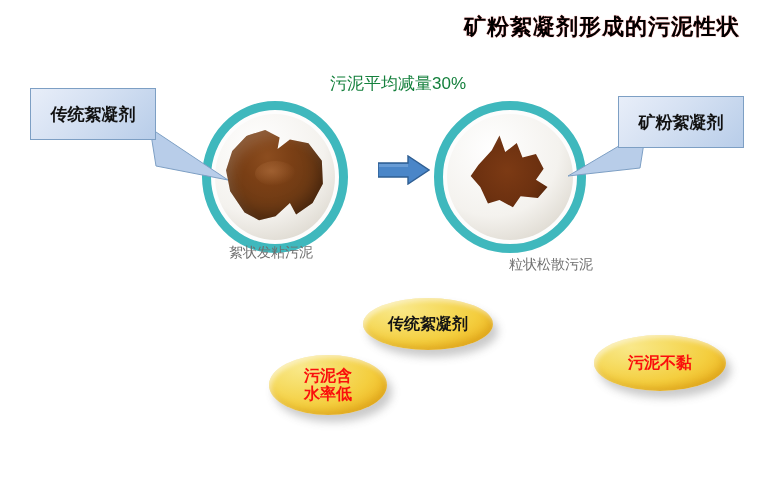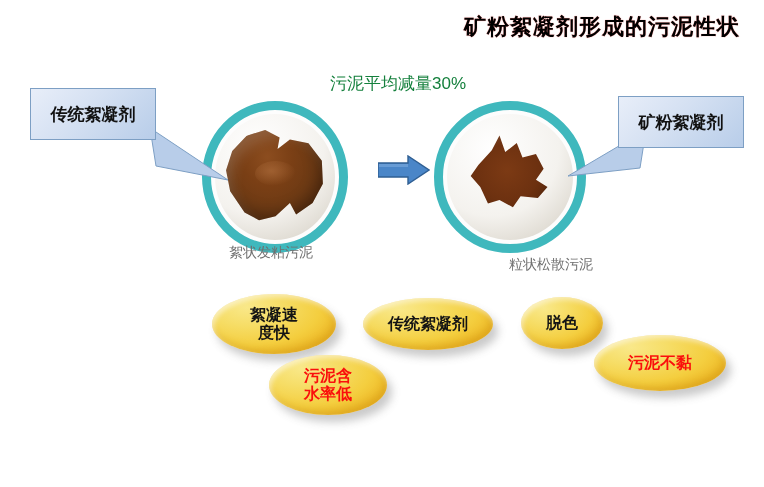--- a/index.html
+++ b/index.html
@@ -221,34 +221,25 @@
     </svg>
   </div>
   <div class="callout callout-right">
     <span>矿粉絮凝剂</span>
   </div>
 
   <div class="photo-caption" style="left:229px; top:244px;">絮状发粘污泥</div>
   <div class="photo-caption" style="left:461px; top:256px;margin-left:48px;">粒状松散污泥</div>
 
 
-  <div class="pill black" style="left:212px; top:294px; width:124px; height:60px;">
-    <span>
-      <i style="font-style:normal;display:block">絮凝速</i>
-      <i style="font-style:normal;display:block">度快</i>
-    </span>
-  </div>
 
   <div class="pill black" style="left:363px; top:298px; width:130px; height:52px;">
     <span><i style="font-style:normal">传统絮凝剂</i></span>
   </div>
 
-  <div class="pill black" style="left:521px; top:297px; width:82px; height:52px;">
-    <span><i style="font-style:normal">脱色</i></span>
-  </div>
 
 
   <div class="pill red" style="left:269px; top:355px; width:118px; height:60px;justify-content:center;">
     <span>
       <i style="font-style:normal;display:block">污泥含</i>
       <i style="font-style:normal;display:block">水率低</i>
     </span>
   </div>
 
 

